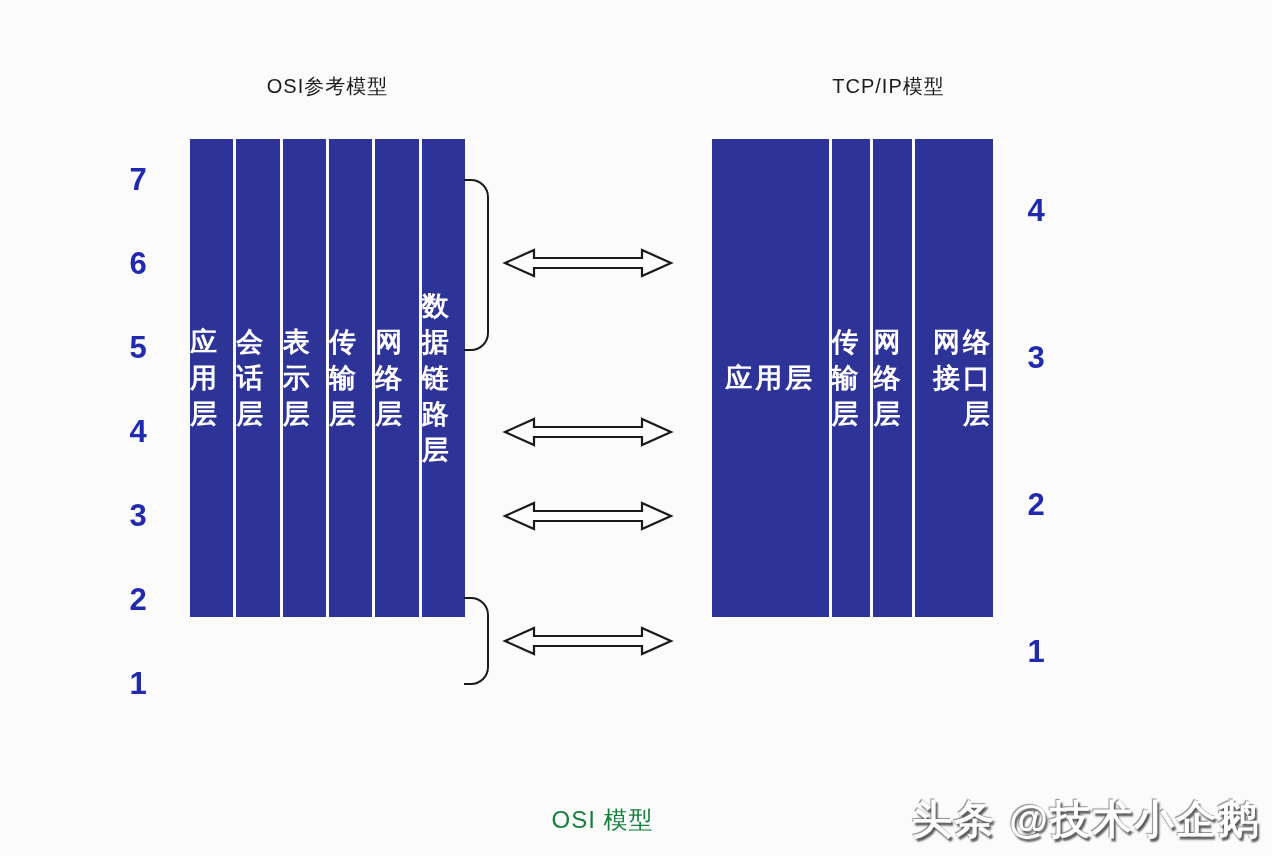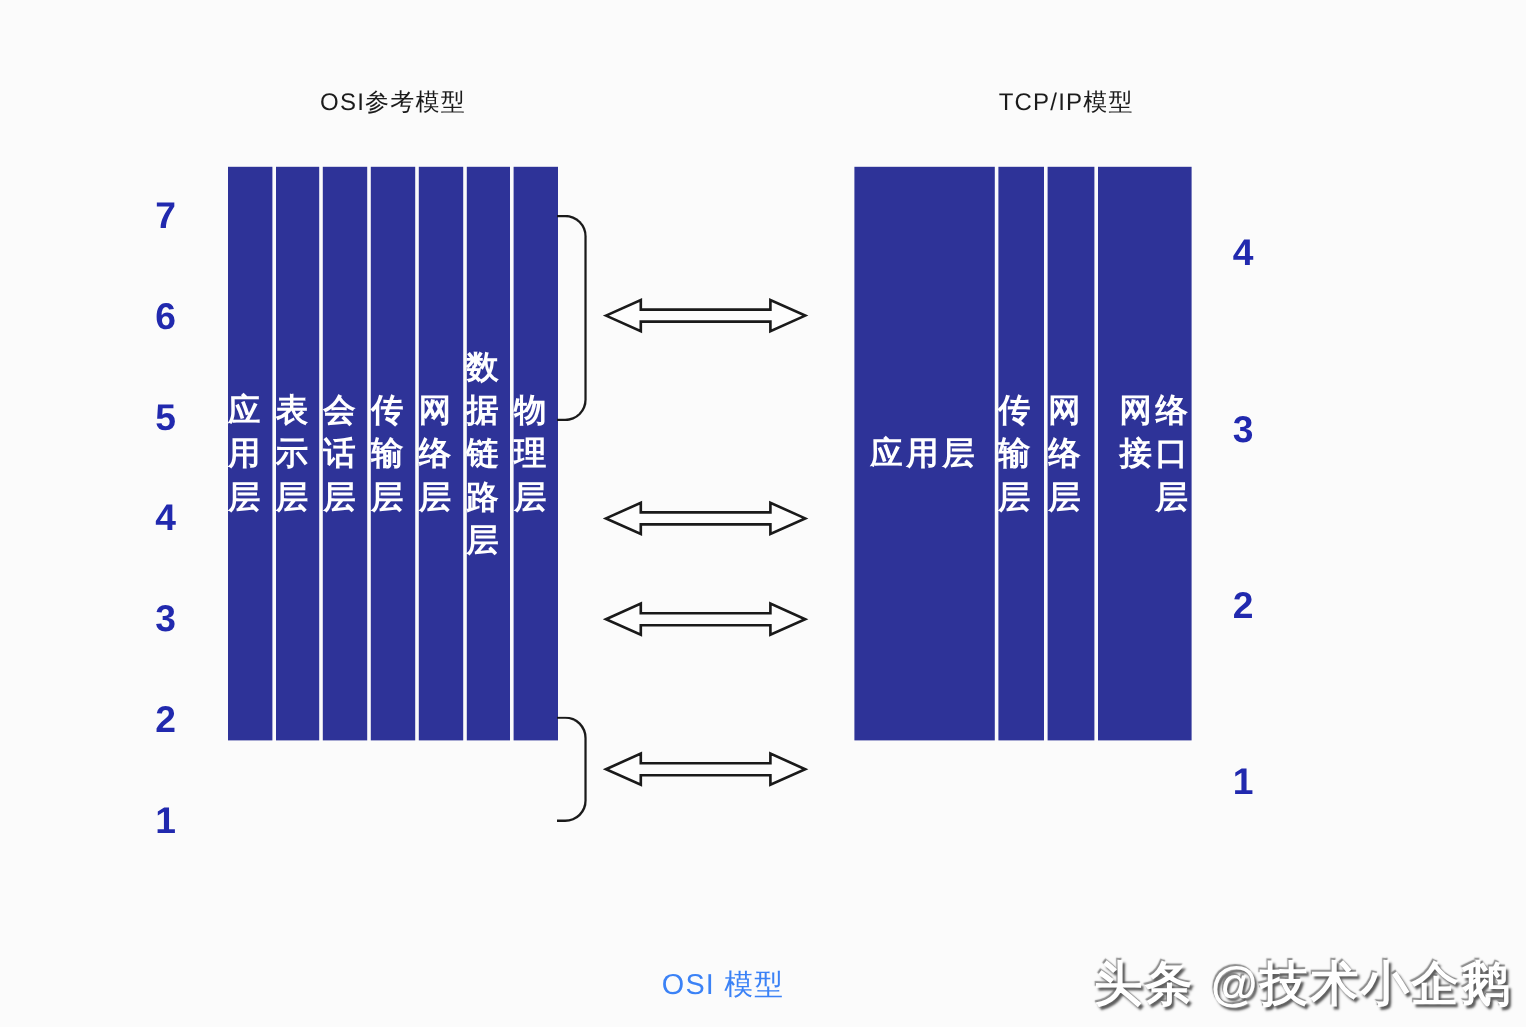--- a/index.html
+++ b/index.html
@@ -106,21 +106,21 @@
   .arrow-3 { top: 499px; }
   .arrow-4 { top: 624px; }
 
   .caption {
     position: absolute;
     left: 460px;
     top: 804px;
     width: 285px;
     text-align: center;
     font-size: 24px;
-    color: #3b82f6;
+    color: #15803d;
     letter-spacing: 1px;
   }
   .watermark {
     position: absolute;
     right: 12px;
     top: 792px;
     font-size: 40px;
     font-weight: bold;
     letter-spacing: 2px;
     color: #ffffff;
@@ -141,26 +141,25 @@
     <div class="numcell">6</div>
     <div class="numcell">5</div>
     <div class="numcell">4</div>
     <div class="numcell">3</div>
     <div class="numcell">2</div>
     <div class="numcell">1</div>
   </div>
 
   <div class="stack osi-stack">
     <div class="layer">应用层</div>
+    <div class="layer">会话层</div>
     <div class="layer">表示层</div>
-    <div class="layer">会话层</div>
     <div class="layer">传输层</div>
     <div class="layer">网络层</div>
     <div class="layer">数据链路层</div>
-    <div class="layer">物理层</div>
   </div>
 
   <div class="bracket bracket-top"></div>
   <div class="bracket bracket-bottom"></div>
 
   <div class="arrow arrow-1">
     <svg viewBox="0 0 172 34" preserveAspectRatio="none">
         <polygon points="3,17 32,4 32,12 140,12 140,4 169,17 140,30 140,22 32,22 32,30"></polygon>
       </svg>
   </div>

